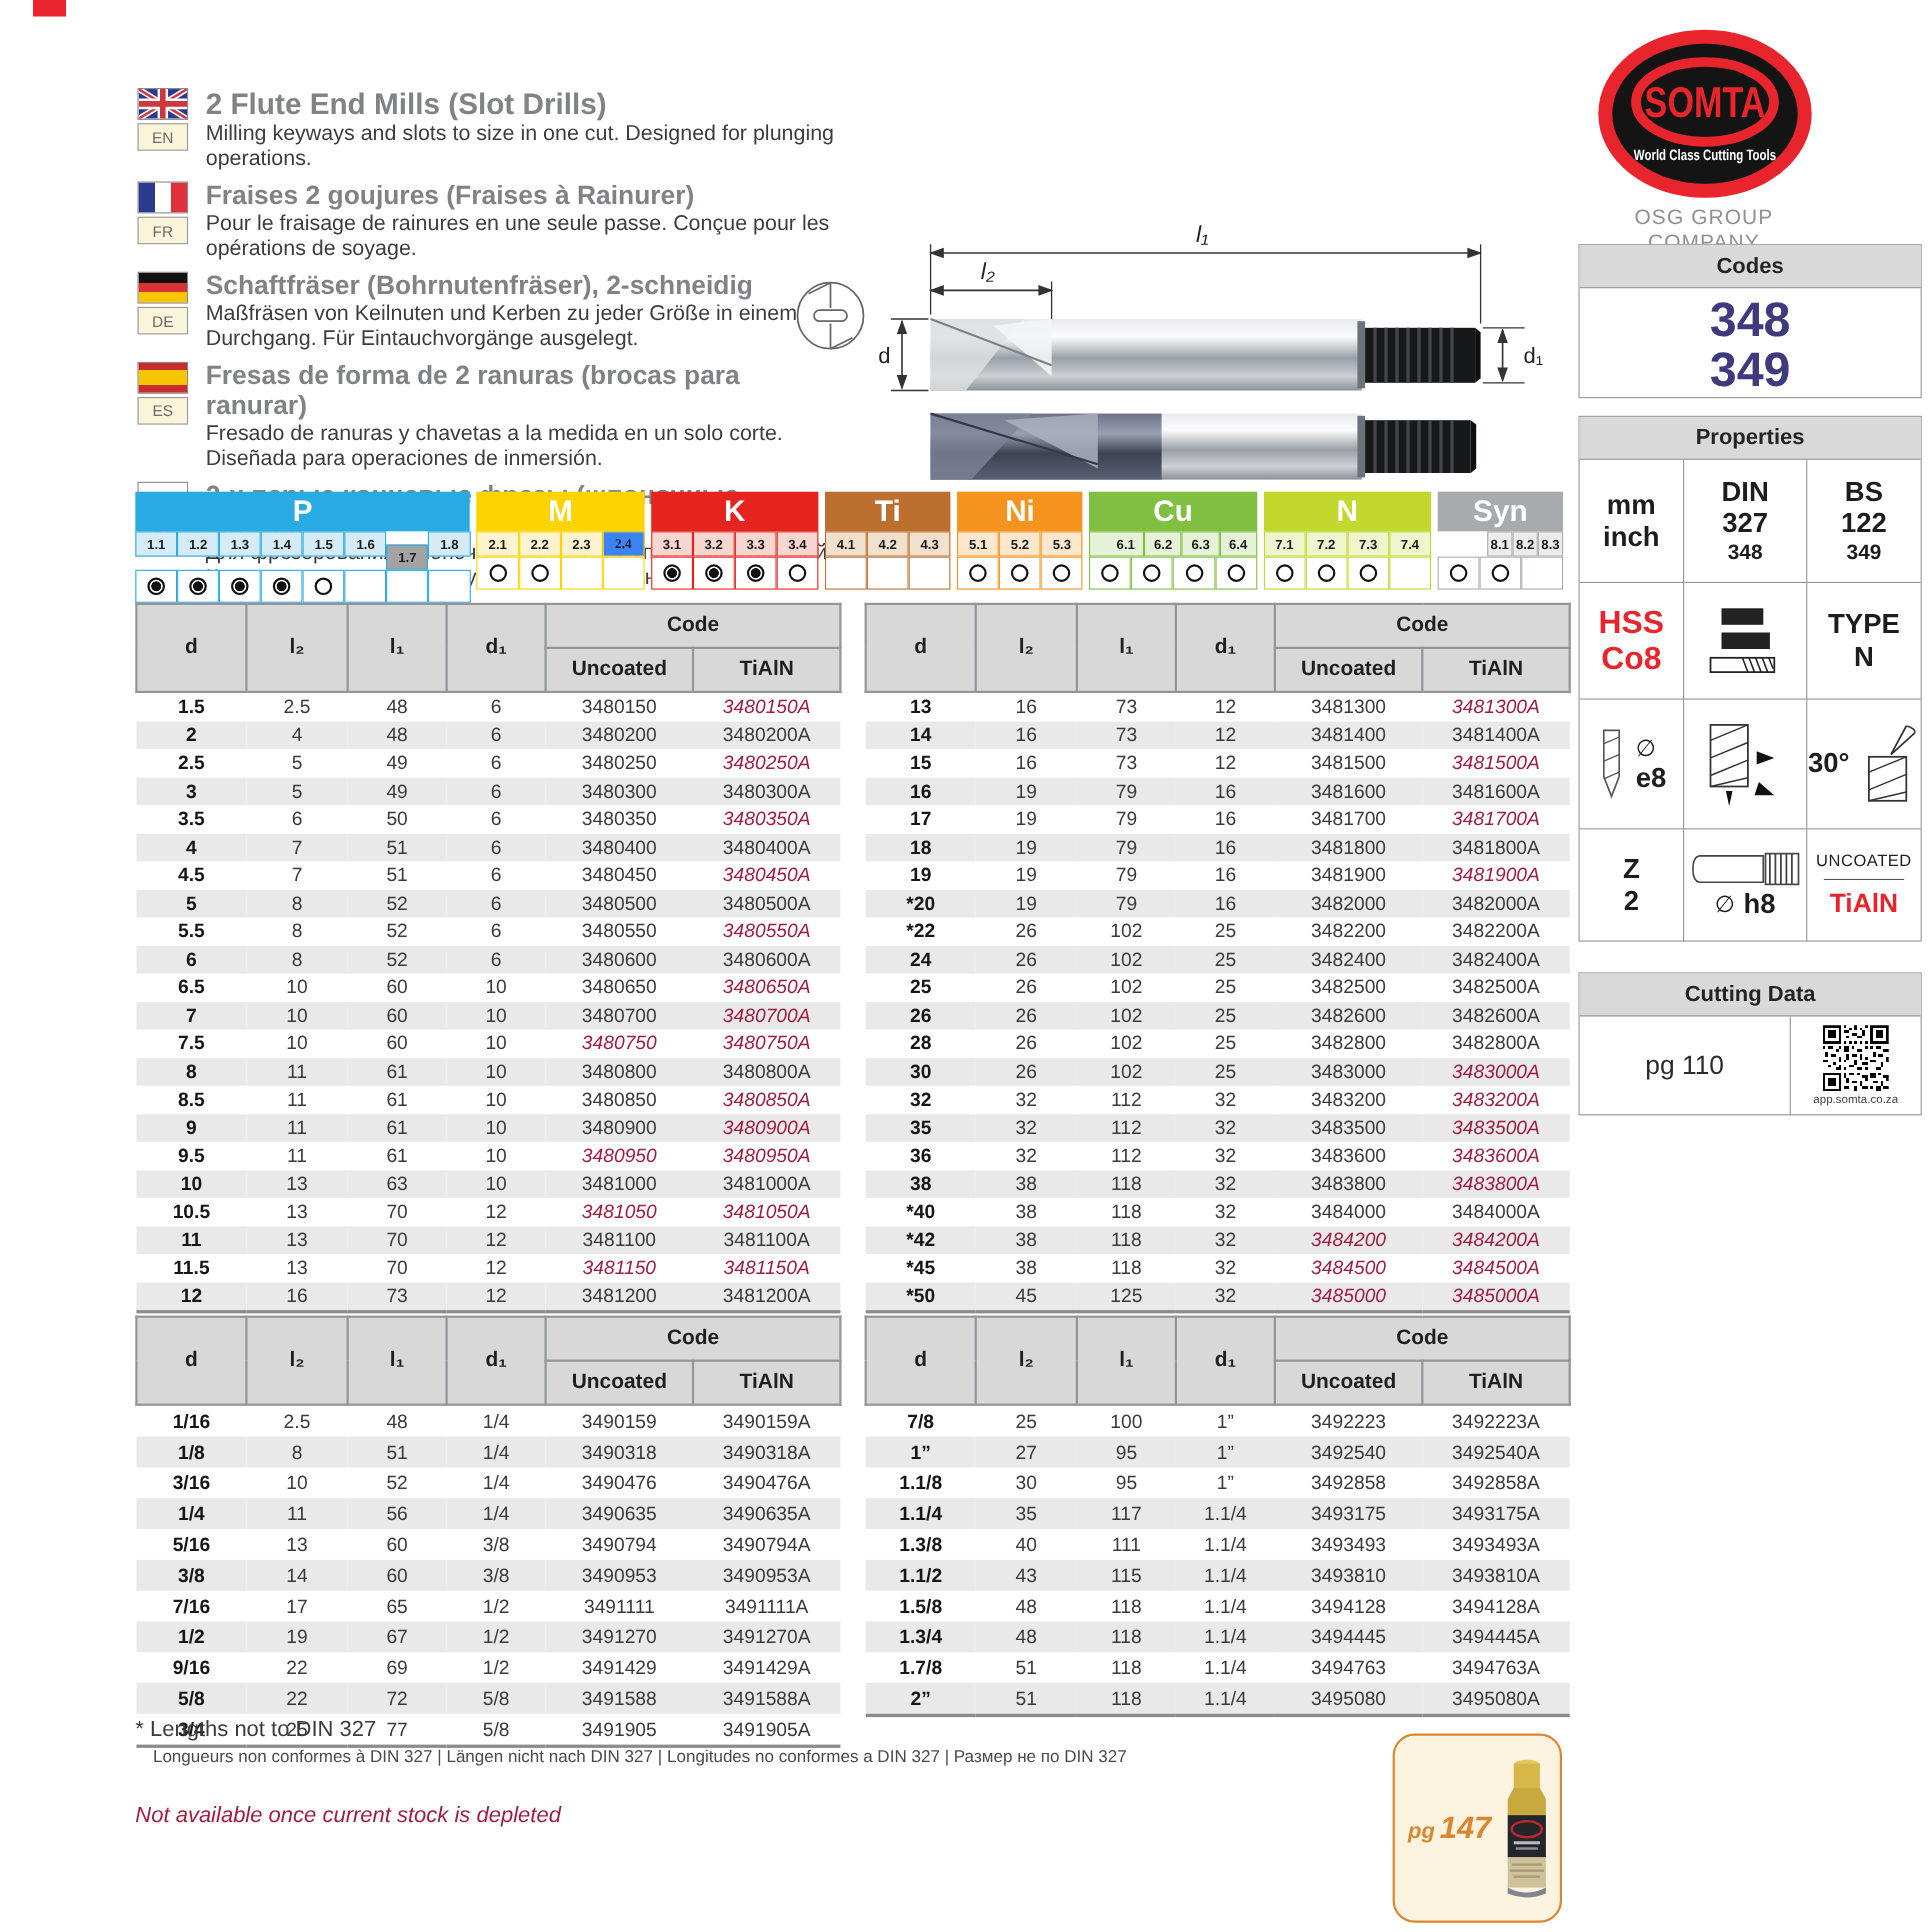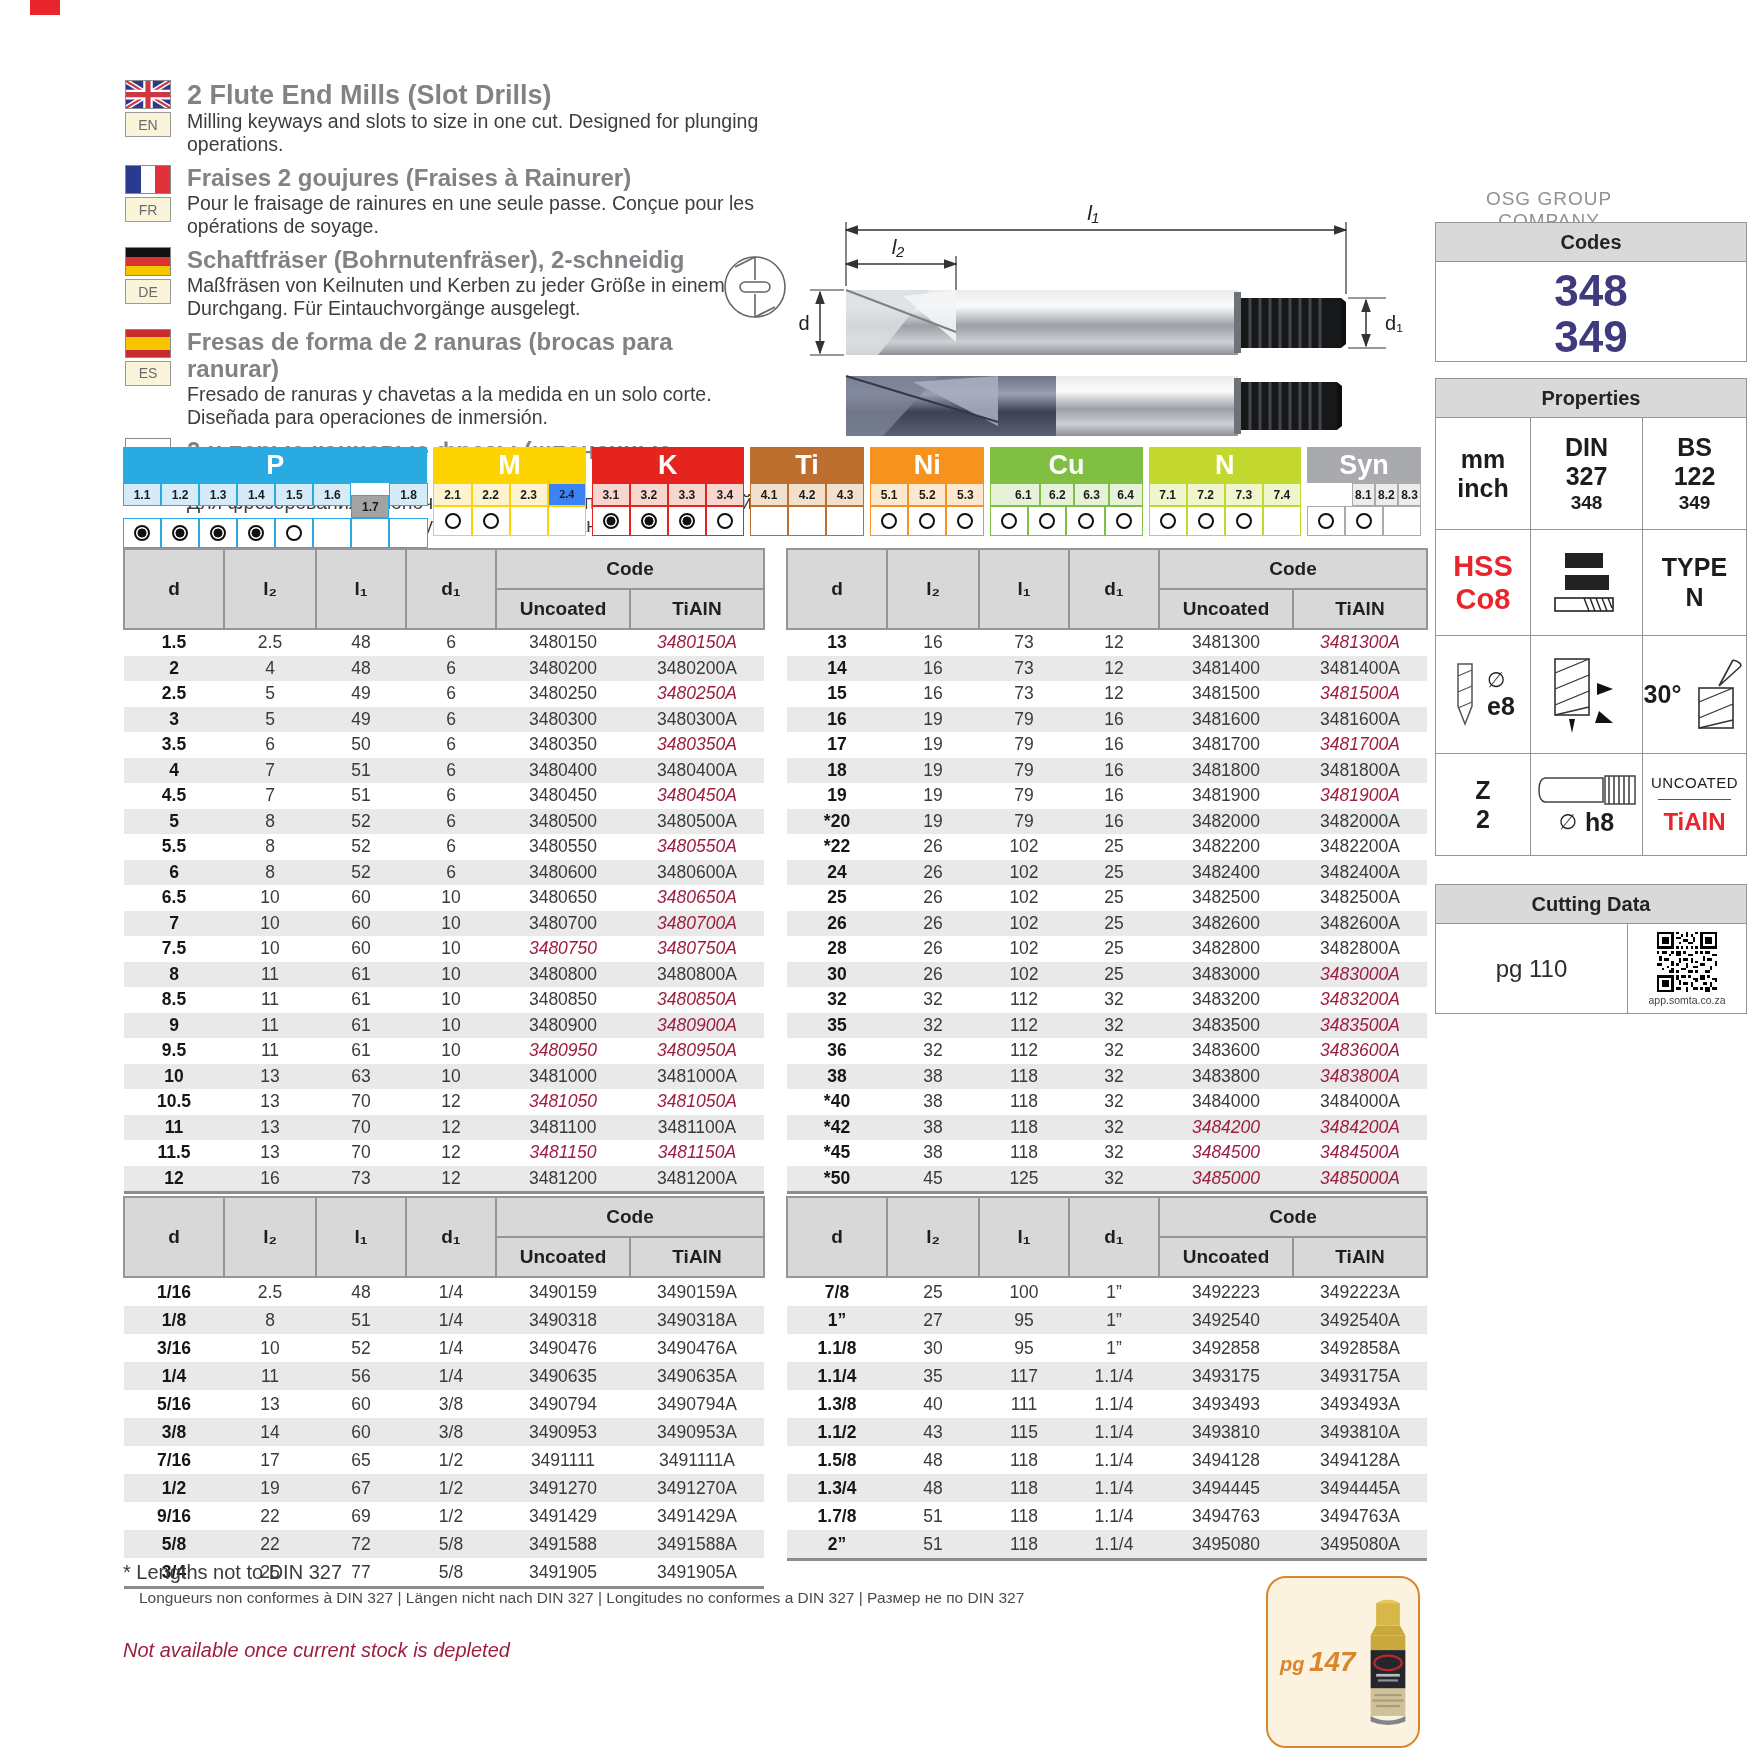--- a/index.html
+++ b/index.html
@@ -263,20 +263,29 @@
           <line x1="582" y1="192" x2="582" y2="240"></line>
         <line x1="592" y1="192" x2="592" y2="240"></line>
           <line x1="602" y1="192" x2="602" y2="240"></line>
         <line x1="612" y1="192" x2="612" y2="240"></line>
           <line x1="622" y1="192" x2="622" y2="240"></line>
       </g>
       <polygon points="639,192 644,196 644,236 639,240" fill="#0e0f10"></polygon>
     </g>
   </svg>
 
+  <div class="logo">
+    <svg viewBox="0 0 200 158">
+      <ellipse cx="100" cy="79" rx="99" ry="78" fill="#e8252c"></ellipse>
+      <ellipse cx="100" cy="79" rx="86" ry="65" fill="#141414"></ellipse>
+      <ellipse cx="100" cy="68" rx="64" ry="37" fill="none" stroke="#e8252c" stroke-width="9"></ellipse>
+      <text x="100" y="82" text-anchor="middle" font-family="Liberation Sans, DejaVu Sans, sans-serif" font-size="40" font-weight="bold" fill="#e8252c" textLength="112" lengthAdjust="spacingAndGlyphs">SOMTA</text>
+      <text x="100" y="122" text-anchor="middle" font-family="Liberation Sans, DejaVu Sans, sans-serif" font-size="14" font-weight="bold" fill="#ffffff" textLength="132" lengthAdjust="spacingAndGlyphs">World Class Cutting Tools</text>
+    </svg>
+  </div>
   <div class="osg">OSG GROUP COMPANY</div>
 
   <div class="box codes-box">
     <div class="boxhead">Codes</div>
     <div class="codes-vals">
       <div>348</div>
       <div>349</div>
     </div>
   </div>
 

